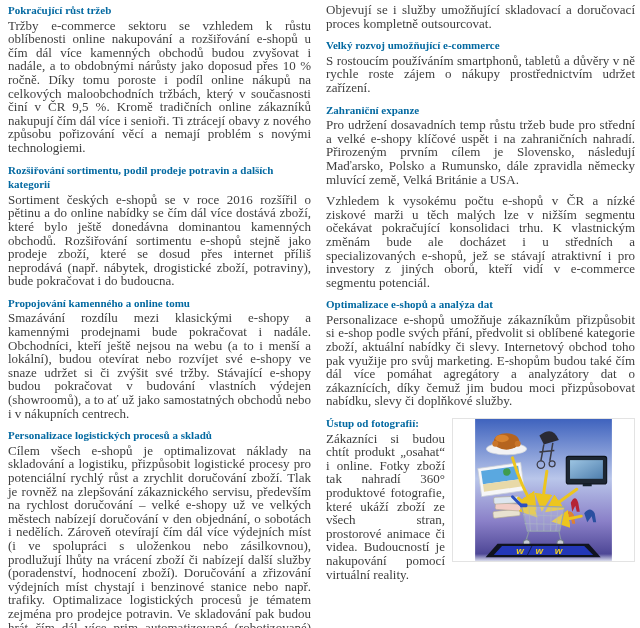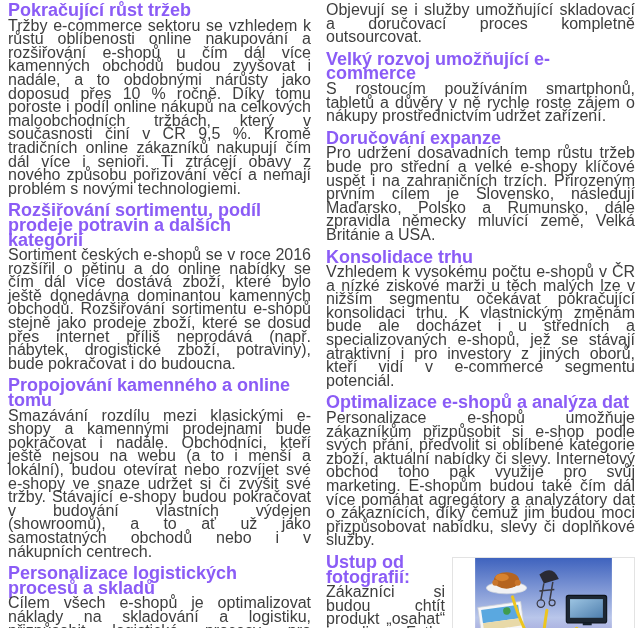--- a/index.html
+++ b/index.html
@@ -6,27 +6,28 @@
   body {
     width: 640px; height: 628px; position: relative; overflow: hidden;
     font-family: "Liberation Sans", sans-serif;
   }
   .page { position: absolute; inset: 0; background: #ffffff; }
   .col { position: absolute; top: 3px; }
   .col-left  { left: 8px;   width: 303px; }
   .col-right { left: 326px; width: 309px; }
   h3.sec-heading {
     margin: 0 0 1px 0;
-    font-size: 18px; line-height: 14.6px; font-weight: bold;
-    color: #8b5cf6;
+    font-size: 11px; line-height: 14.6px; font-weight: bold;
+    color: #0369a1;
+    font-family: Liberation Serif, serif;
   }
   p.sec-body {
     margin: 0 0 8px 0;
-    font-size: 16px; line-height: 13.6px;
-    color: #3e3e3e; text-align: justify;
+    font-size: 13px; line-height: 13.6px;
+    color: #3e3e3e; text-align: justify; font-family: Liberation Serif, serif;
   }
   .photo-section { overflow: hidden; }
   .photo-figure {
     float: right; width: 183px; height: 144px;
     margin: 2px 0 0 7px;
     border: 1px solid #e3e3e3; box-sizing: border-box;
   }
   .photo-figure svg { display: block; width: 100%; height: 100%; }
 </style>
 </head>
@@ -54,25 +55,24 @@
   </div>
 
   <div class="col col-right">
     <p class="sec-body">Objevují se i služby umožňující skladovací a doručovací proces kompletně outsourcovat.</p>
 
     <section>
       <h3 class="sec-heading">Velký rozvoj umožňující e-commerce</h3>
       <p class="sec-body">S rostoucím používáním smartphonů, tabletů a důvěry v ně rychle roste zájem o nákupy prostřednictvím udržet zařízení.</p>
     </section>
     <section>
-      <h3 class="sec-heading">Doručování expanze</h3>
-      <p class="sec-body">Pro udržení dosavadních temp růstu tržeb bude pro střední a velké e-shopy klíčové uspět i na zahraničních trzích. Přirozeným prvním cílem je Slovensko, následují Maďarsko, Polsko a Rumunsko, dále zpravidla německy mluvící země, Velká Británie a USA.</p>
+      <h3 class="sec-heading">Zahraniční expanze</h3>
+      <p class="sec-body">Pro udržení dosavadních temp růstu tržeb bude pro střední a velké e-shopy klíčové uspět i na zahraničních nahradí. Přirozeným prvním cílem je Slovensko, následují Maďarsko, Polsko a Rumunsko, dále zpravidla německy mluvící země, Velká Británie a USA.</p>
     </section>
     <section>
-      <h3 class="sec-heading">Konsolidace trhu</h3>
       <p class="sec-body">Vzhledem k vysokému počtu e-shopů v ČR a nízké ziskové marži u těch malých lze v nižším segmentu očekávat pokračující konsolidaci trhu. K vlastnickým změnám bude ale docházet i u středních a specializovaných e-shopů, jež se stávají atraktivní i pro investory z jiných oborů, kteří vidí v e-commerce segmentu potenciál.</p>
     </section>
     <section>
       <h3 class="sec-heading">Optimalizace e-shopů a analýza dat</h3>
       <p class="sec-body">Personalizace e-shopů umožňuje zákazníkům přizpůsobit si e-shop podle svých přání, předvolit si oblíbené kategorie zboží, aktuální nabídky či slevy. Internetový obchod toho pak využije pro svůj marketing. E-shopům budou také čím dál více pomáhat agregátory a analyzátory dat o zákaznících, díky čemuž jim budou moci přizpůsobovat nabídku, slevy či doplňkové služby.</p>
     </section>
 
     <section class="photo-section">
       <div class="photo-figure">
         <svg viewBox="0 0 183 190" xmlns="http://www.w3.org/2000/svg">

